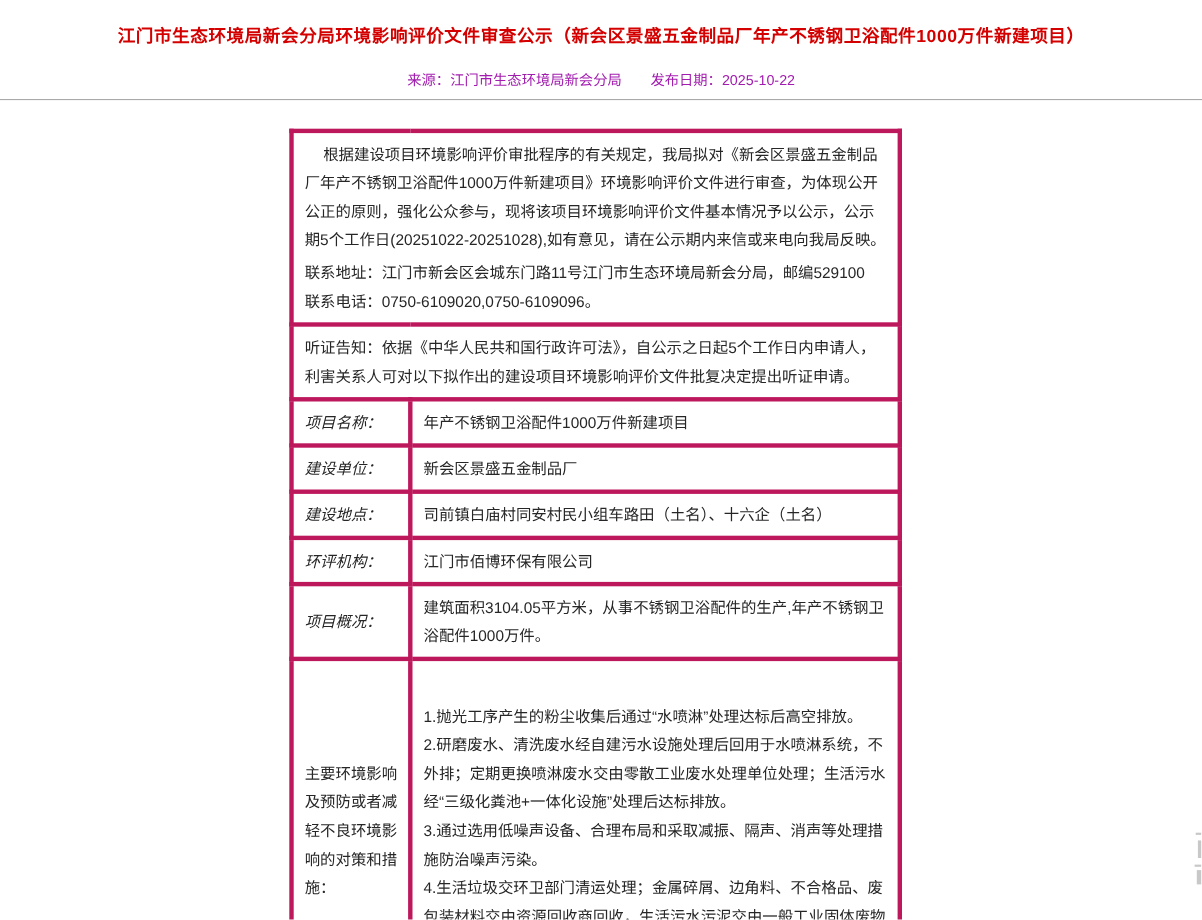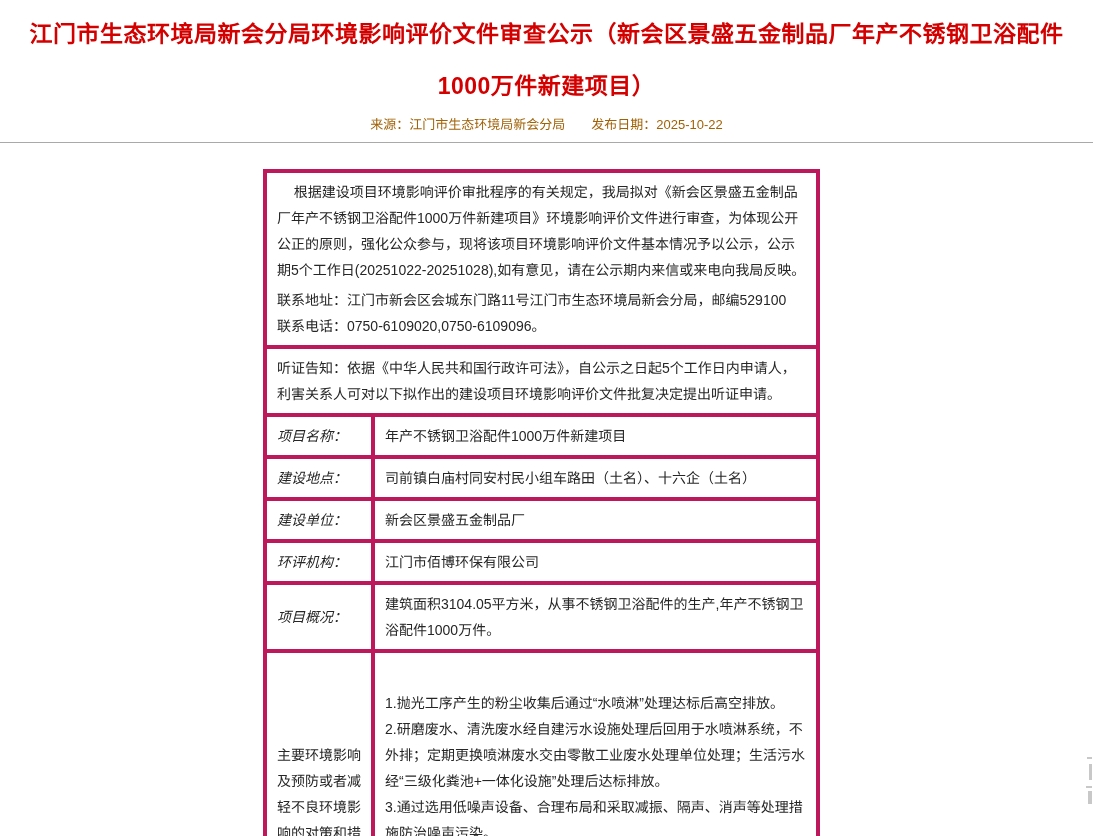--- a/index.html
+++ b/index.html
@@ -12,30 +12,30 @@
     height: 836px;
     overflow: hidden;
     position: relative;
     font-family: "Liberation Sans", "DejaVu Sans", sans-serif;
     color: #2b2b2b;
   }
   
   .title {
     color: #d40000;
     font-weight: bold;
-    font-size: 23px;
+    font-size: 16px;
     line-height: 52px;
     text-align: center;
     margin: 8px 8px 0 8px;
     letter-spacing: 0.5px;
   }
   .meta {
     text-align: center;
     font-size: 13px;
-    color: #a16207;
+    color: #a21caf;
     line-height: 18px;
     margin-top: 4px;
   }
   .meta .seg { white-space: nowrap; }
   .meta .gap { display: inline-block; width: 26px; }
   hr.rule {
     border: none;
     border-top: 1px solid #a9a9a9;
     margin: 8px 0 0 0;
   }
@@ -101,26 +101,26 @@
       </td>
     </tr>
     <tr>
       <td colspan="2" class="wide-cell">听证告知：依据《中华人民共和国行政许可法》，自公示之日起5个工作日内申请人，利害关系人可对以下拟作出的建设项目环境影响评价文件批复决定提出听证申请。</td>
     </tr>
     <tr class="field-row">
       <td class="label-cell">项目名称：</td>
       <td>年产不锈钢卫浴配件1000万件新建项目</td>
     </tr>
     <tr class="field-row">
+      <td class="label-cell">建设单位：</td>
+      <td>新会区景盛五金制品厂</td>
+    </tr>
+    <tr class="field-row">
       <td class="label-cell">建设地点：</td>
       <td>司前镇白庙村同安村民小组车路田（土名）、十六企（土名）</td>
-    </tr>
-    <tr class="field-row">
-      <td class="label-cell">建设单位：</td>
-      <td>新会区景盛五金制品厂</td>
     </tr>
     <tr class="field-row">
       <td class="label-cell">环评机构：</td>
       <td>江门市佰博环保有限公司</td>
     </tr>
     <tr>
       <td class="label-cell">项目概况：</td>
       <td>建筑面积3104.05平方米，从事不锈钢卫浴配件的生产,年产不锈钢卫浴配件1000万件。</td>
     </tr>
     <tr class="measures-row">

